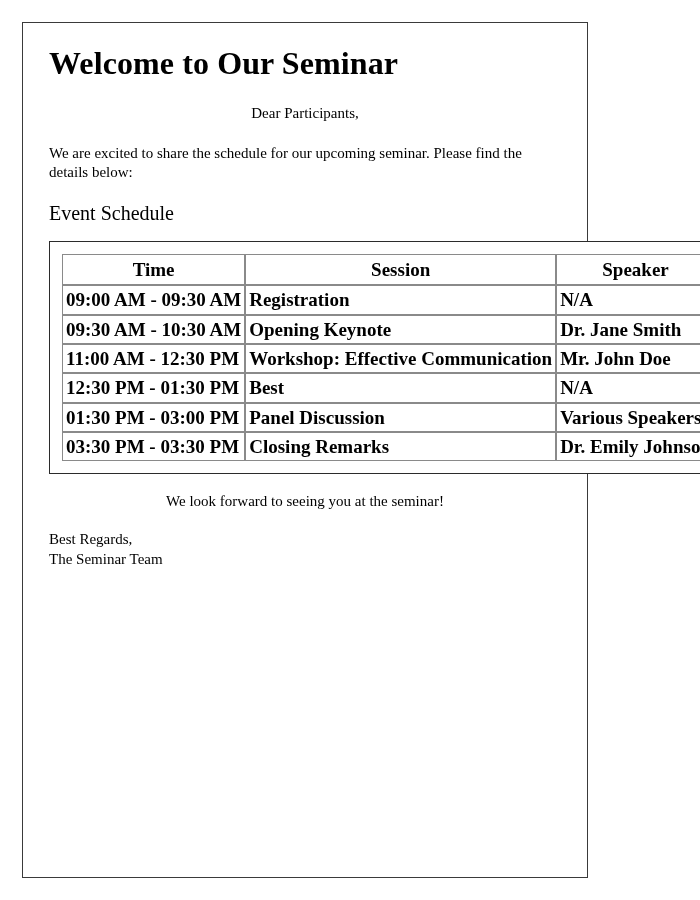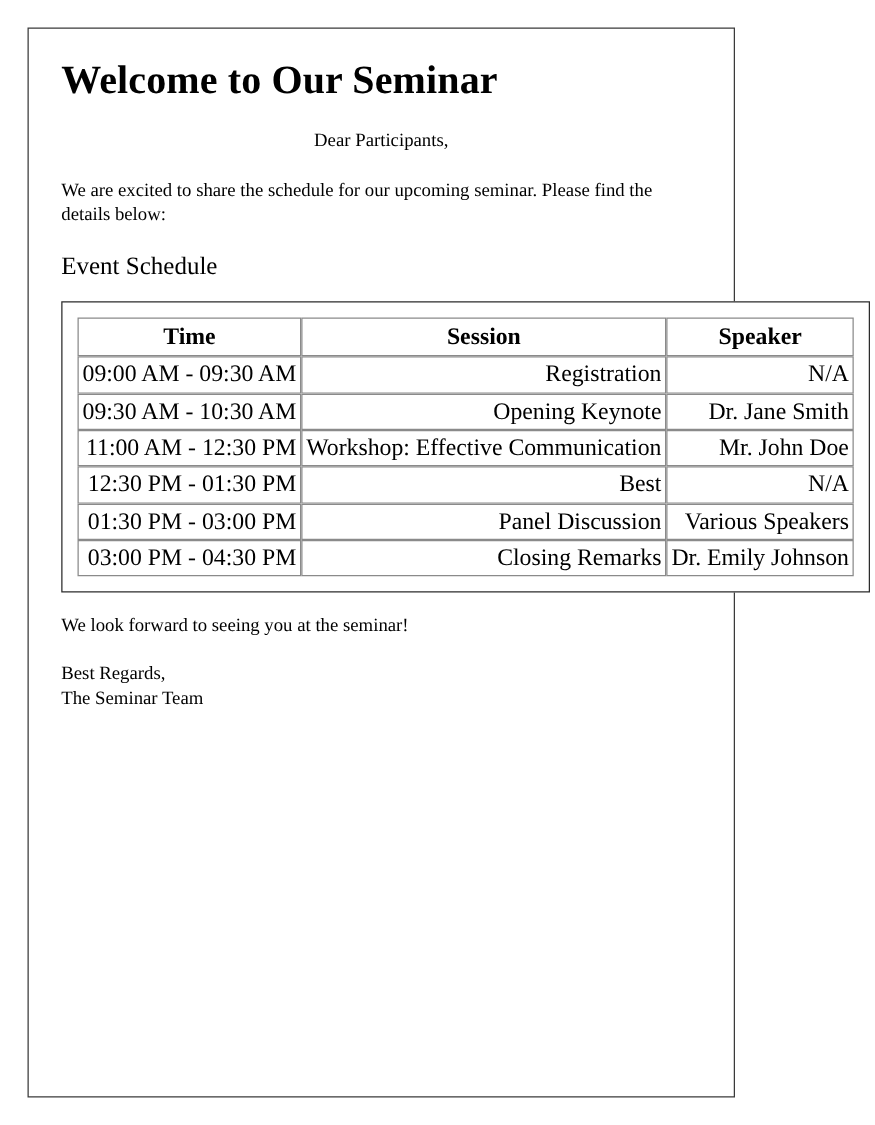--- a/index.html
+++ b/index.html
@@ -59,33 +59,34 @@
     margin: 0 0 18px 0;
     background: #ffffff;
   }
   table.schedule td,
   table.schedule th {
     border: 1px solid #8a8a8a;
     padding: 1px 3px;
     line-height: 1.33;
     vertical-align: top;
     white-space: nowrap;
-    font-weight: normal;
-    text-align: right;
+    font-weight: bold;
+    text-align: left;
     background: #ffffff;
   }
   table.schedule th {
     font-weight: bold;
     text-align: center;
     padding: 2px 3px;
   }
   .closing {
     font-size: 15px;
     line-height: 1.32;
     margin: 0 0 18px 0;
+    text-align: center;
   }
   .signoff {
     font-size: 15px;
     line-height: 1.32;
     margin: 0;
   }
 </style>
 </head>
 <body>
 
@@ -128,21 +129,21 @@
           <td>12:30 PM - 01:30 PM</td>
           <td>Best</td>
           <td>N/A</td>
         </tr>
         <tr>
           <td>01:30 PM - 03:00 PM</td>
           <td>Panel Discussion</td>
           <td>Various Speakers</td>
         </tr>
         <tr>
-          <td>03:00 PM - 04:30 PM</td>
+          <td>03:30 PM - 03:30 PM</td>
           <td>Closing Remarks</td>
           <td>Dr. Emily Johnson</td>
         </tr>
       </tbody>
     </table>
 
     <p class="closing">We look forward to seeing you at the seminar!</p>
 
     <p class="signoff">
       <span>Best Regards,</span><br>

